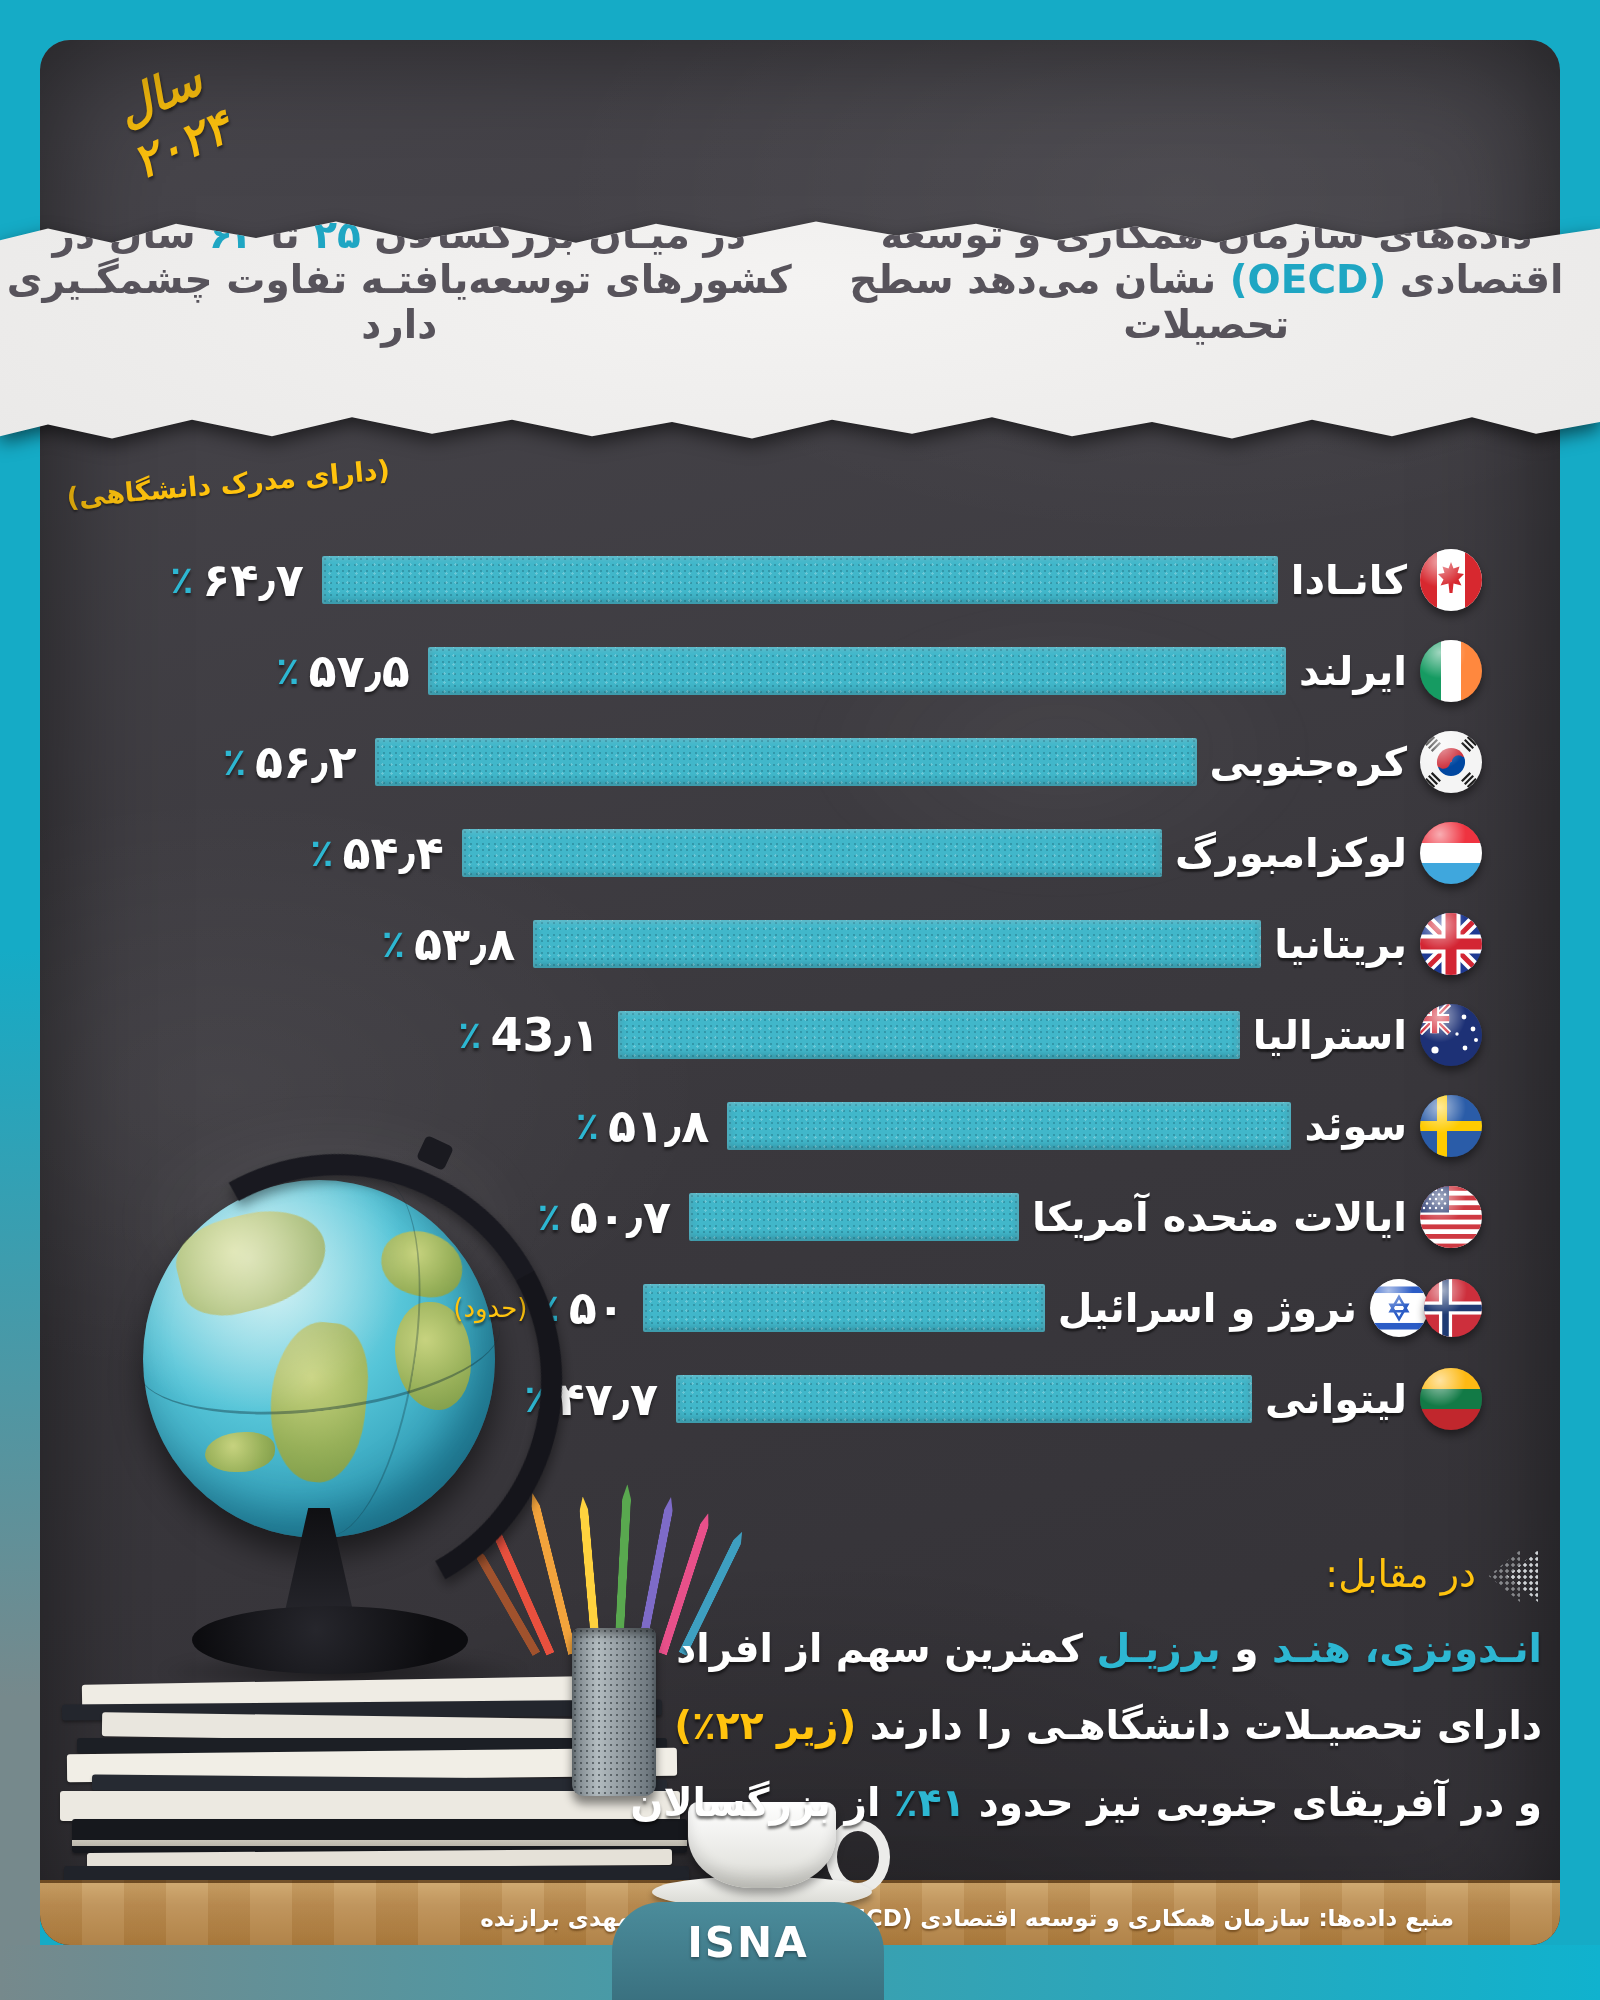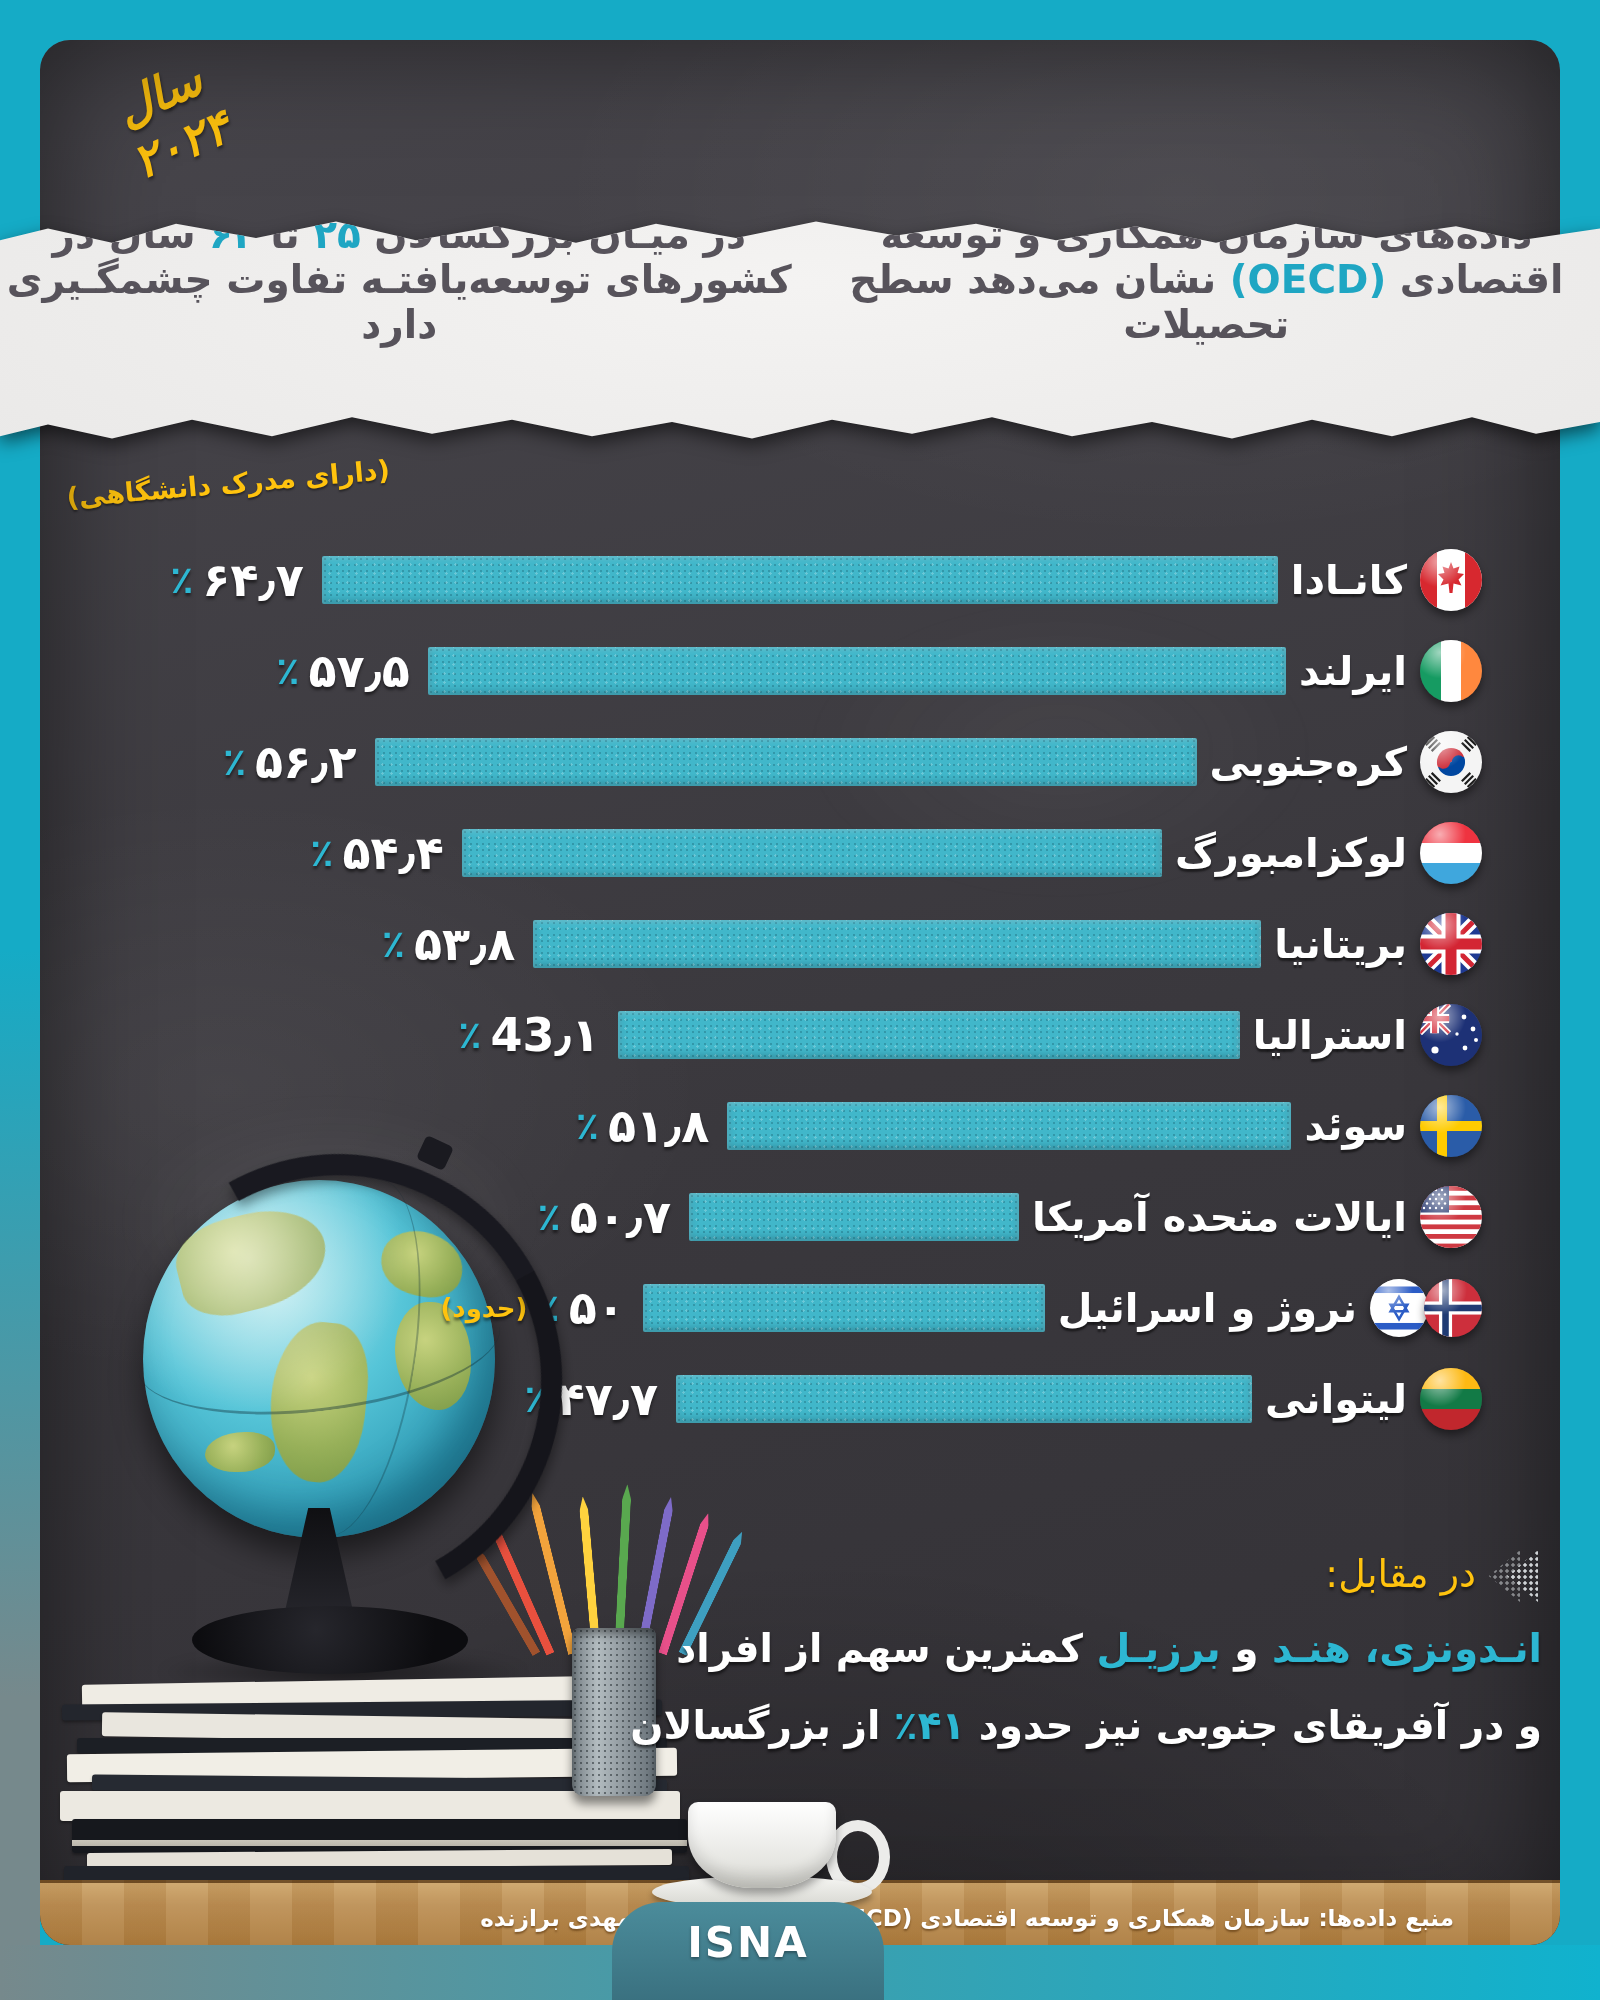--- a/index.html
+++ b/index.html
@@ -43,21 +43,21 @@
   .cname{color:#fff;font-size:40px;font-weight:bold;white-space:nowrap;
          text-shadow:0 3px 2px rgba(0,0,0,.5);}
   .cbar{height:48px;flex:0 0 auto;border-radius:2px;background-color:#41b7ca;
      background-image:radial-gradient(rgba(12,70,84,.28) 1px, transparent 1.3px),
                       radial-gradient(rgba(255,255,255,.22) 1px, transparent 1.3px);
      background-size:6px 6px,9px 9px;background-position:0 0,3px 4px;
      box-shadow:inset 0 2px 6px rgba(255,255,255,.25), inset 0 -3px 8px rgba(0,30,40,.3);}
   .cval{display:flex;align-items:center;gap:9px;white-space:nowrap;margin-right:5px;
         color:#fff;font-size:46px;font-weight:bold;text-shadow:0 3px 3px rgba(0,0,0,.5);}
   .cval .pct{color:#2db7d2;font-size:38px;}
-  .cval .approx{color:#ffc30e;font-size:26px;font-weight:bold;}
+  .cval .approx{color:#ffc30e;font-size:26px;font-weight:normal;}
   
   .flag{flex:0 0 auto;width:62px;height:62px;border-radius:50%;overflow:hidden;position:relative;
         box-shadow:0 5px 9px rgba(0,0,0,.45), inset 0 -8px 12px rgba(0,0,0,.35), inset 0 6px 8px rgba(255,255,255,.3);}
   .flag svg{display:block;width:100%;height:100%;}
   .flag::after{content:"";position:absolute;inset:0;border-radius:50%;
         background:radial-gradient(circle at 32% 20%, rgba(255,255,255,.6), rgba(255,255,255,0) 40%);}
   .flag2{flex:0 0 auto;width:112px;height:62px;position:relative;}
   .flag2 .flag{position:absolute;width:58px;height:58px;top:2px;}
   .flag2 .fl-il{left:0;}  .flag2 .fl-no{right:0;z-index:2;}
   
@@ -435,20 +435,21 @@
 
     <div class="contrast">
       <div class="c-head">
         <span class="chev">
             <i class="c1"></i>
             <i class="c2"></i>
           </span>
         <span>در مقابل:</span>
       </div>
       <div class="c-line"><span class="t">انـدونزی، هنـد</span><span> و </span><span class="t">برزیـل</span><span> کمترین سهم از افراد</span></div>
+      <div class="c-line"><span>دارای تحصیـلات دانشگاهـی را دارند </span><span class="y">(زیر ۲۲٪)</span></div>
       <div class="c-line"><span>و در آفریقای جنوبی نیز حدود </span><span class="t">۴۱٪</span><span> از بزرگسالان</span></div>
     </div>
 
     <div class="desk"></div>
     <div class="src">منبع داده‌ها: سازمان همکاری و توسعه اقتصادی (OECD)  •  اینفوگرافیک: مهدی برازنده</div>
   </div>
 
   <div class="paper">
     <div class="paper-inner">
       <div class="paper-line"><span>داده‌های سازمان همکاری و توسعه اقتصادی </span><span class="tl" dir="ltr">(OECD)</span><span> نشان می‌دهد سطح تحصیلات</span></div>

